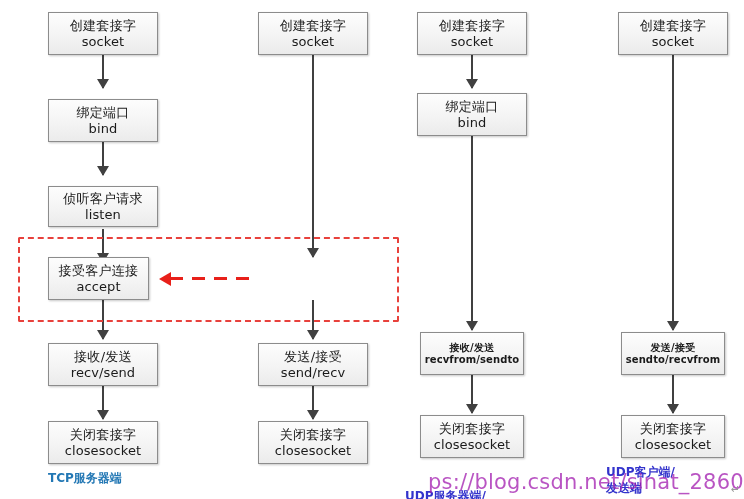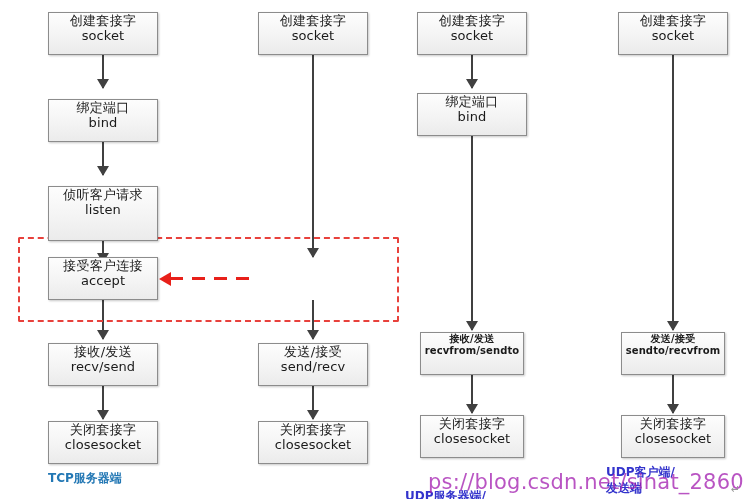--- a/index.html
+++ b/index.html
@@ -11,21 +11,21 @@
   #stage{position:absolute;left:0;top:0;width:744px;height:499px;}
 
   
   .node{
     position:absolute;
     box-sizing:border-box;
     border:1px solid #8c8c8c;
     background:linear-gradient(180deg,#fdfdfd 0%,#f4f4f4 55%,#ebebeb 100%);
     box-shadow:1px 1px 2px rgba(0,0,0,.22);
     display:flex;flex-direction:column;
-    align-items:center;justify-content:flex-start;
+    align-items:center;justify-content:center;
     line-height:1.18;
     color:#1a1a1a;
     z-index:3;
   }
   .node .cn{font-size:13px;letter-spacing:.3px;}
   .node .en{font-size:13px;letter-spacing:.1px;}
   .node.small .cn{font-size:10px;font-weight:bold;}
   .node.small .en{font-size:10px;font-weight:bold;}
 
   
@@ -112,25 +112,25 @@
     </div>
 
   <div class="node" style="left:48px;top:12px;width:110px;height:43px;">
     <span class="cn">创建套接字</span>
     <span class="en">socket</span>
   </div>
   <div class="node" style="left:48px;top:99px;width:110px;height:43px;">
     <span class="cn">绑定端口</span>
     <span class="en">bind</span>
   </div>
-  <div class="node" style="left:48px;top:186px;width:110px;height:55px;">
+  <div class="node" style="left:48px;top:186px;width:110px;height:41px;">
     <span class="cn">侦听客户请求</span>
     <span class="en">listen</span>
   </div>
-  <div class="node" style="left:48px;top:257px;width:110px;height:43px;">
+  <div class="node" style="left:48px;top:257px;width:101px;height:43px;">
     <span class="cn">接受客户连接</span>
     <span class="en">accept</span>
   </div>
   <div class="node" style="left:48px;top:343px;width:110px;height:43px;">
     <span class="cn">接收/发送</span>
     <span class="en">recv/send</span>
   </div>
   <div class="node" style="left:48px;top:421px;width:110px;height:43px;">
     <span class="cn">关闭套接字</span>
     <span class="en">closesocket</span>

